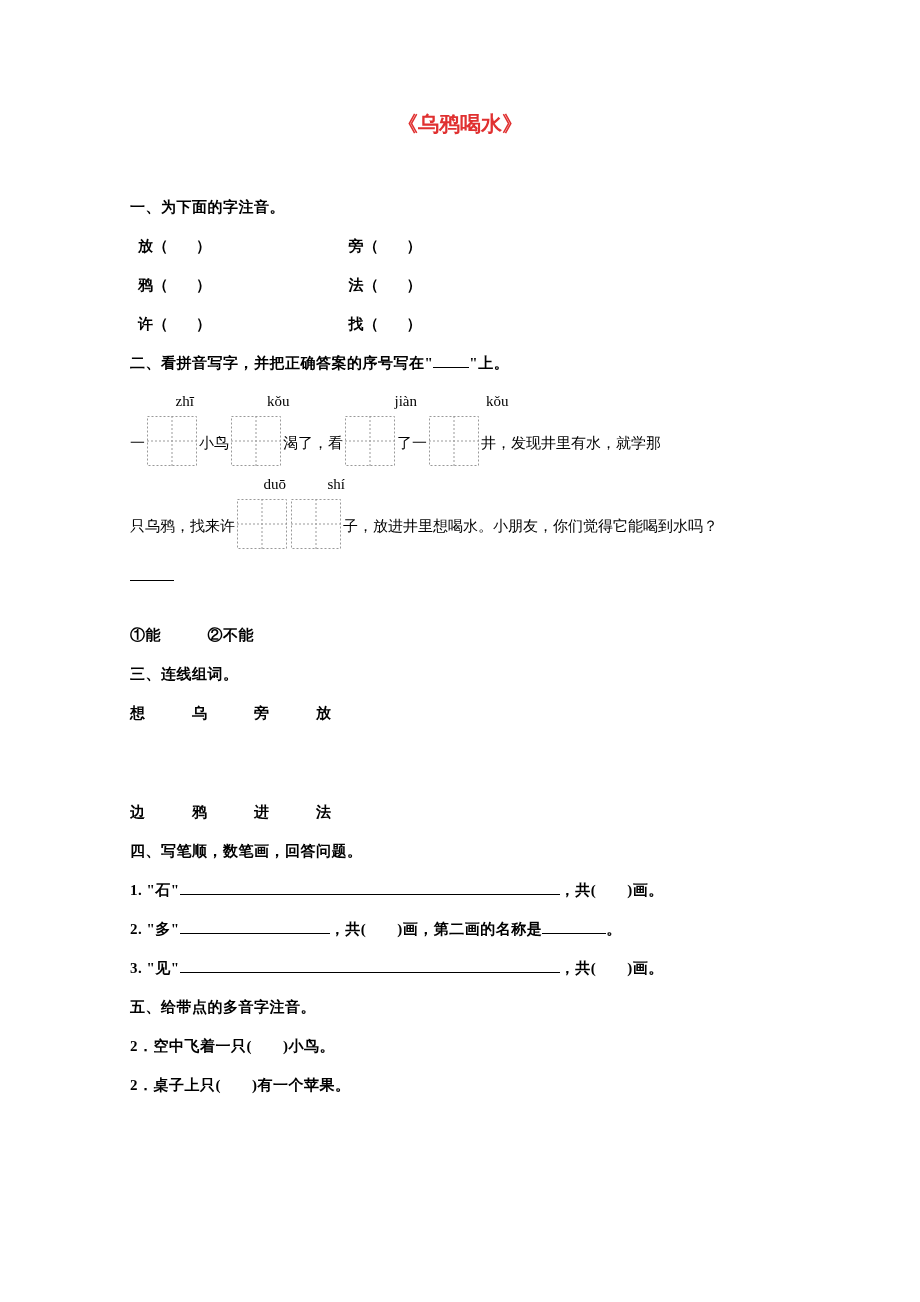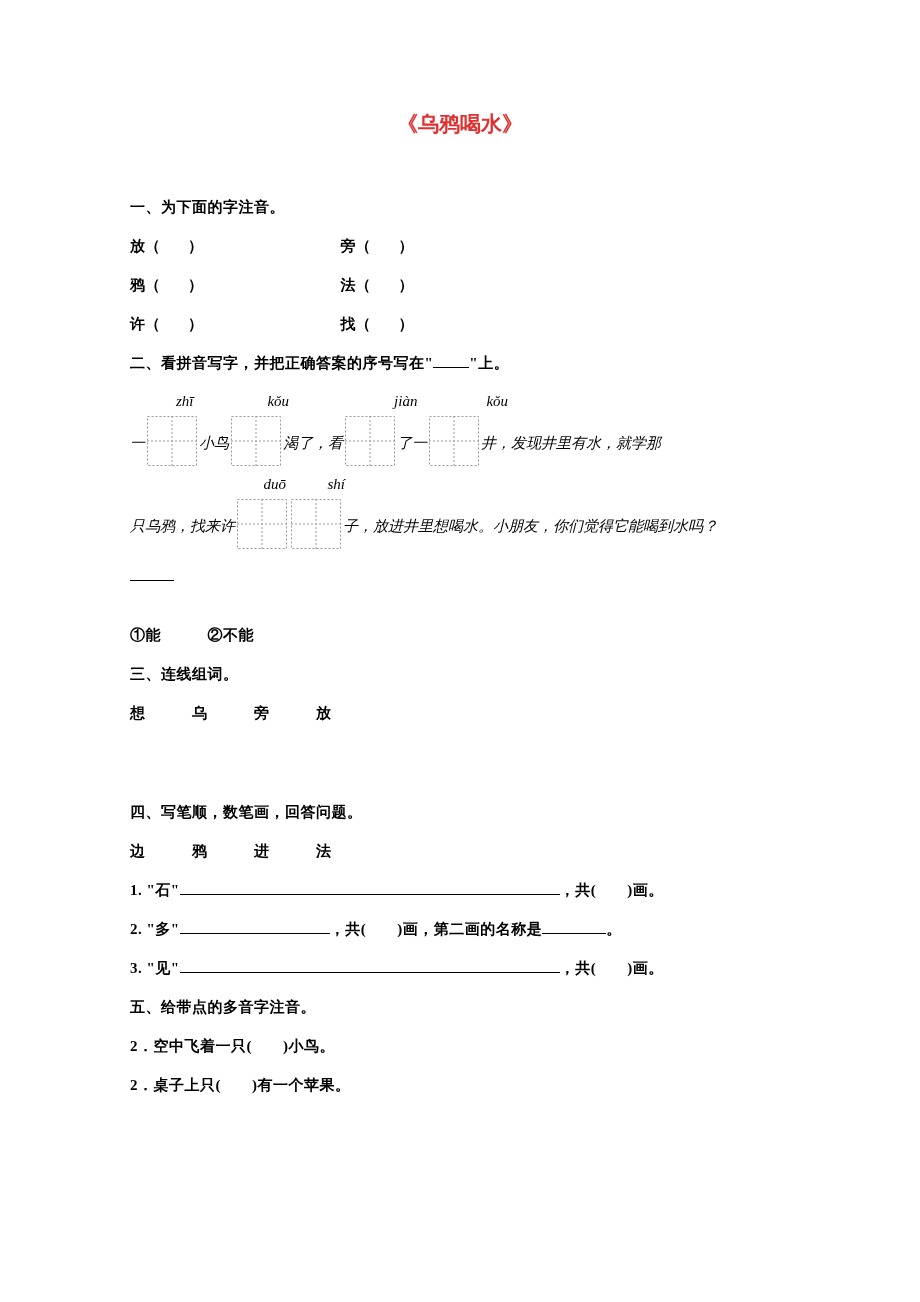--- a/index.html
+++ b/index.html
@@ -64,30 +64,30 @@
       padding-bottom: 14px;
     }
     .pinyin-row {
       font-size: 15px;
       margin-top: 10px;
       margin-bottom: 4px;
     }
     .sec2-wrap {
       margin-top: 4px;
       margin-bottom: 8px;
-      font-style: italic;
     }
     .q4-blank {
       display: inline-block;
       border-bottom: 1px solid #000;
       height: 0.9em;
       vertical-align: baseline;
     }
     .spacer-row {
       letter-spacing: 0;
+      margin-left: 8px;
     }
     .roman-blank {
       display:inline-block;
       width:36px;
       border-bottom:1px solid #000;
       height:0.9em;
       vertical-align:baseline;
     }
   </style>
 </head>
@@ -194,23 +194,23 @@
   </div>
   <div class="line">
     <span class="roman-blank" style="width:44px;"></span>
   </div>
   <div style="height:20px;"></div>
   <div class="line">①能　　　②不能</div>
 
   <div class="line">三、连线组词。</div>
   <div class="line">想　　　乌　　　旁　　　放</div>
   <div style="height:60px;"></div>
+  <div class="line">边　　　鸦　　　进　　　法</div>
+
   <div class="line">四、写笔顺，数笔画，回答问题。</div>
-
-  <div class="line">边　　　鸦　　　进　　　法</div>
   <div class="line">
     <span>1. "石"</span><span class="q4-blank" style="width:380px;"></span><span>，共(　　)画。</span>
   </div>
   <div class="line">
     <span>2. "多"</span><span class="q4-blank" style="width:150px;"></span><span>，共(　　)画，第二画的名称是</span><span class="q4-blank" style="width:64px;"></span><span>。</span>
   </div>
   <div class="line">
     <span>3. "见"</span><span class="q4-blank" style="width:380px;"></span><span>，共(　　)画。</span>
   </div>
 

